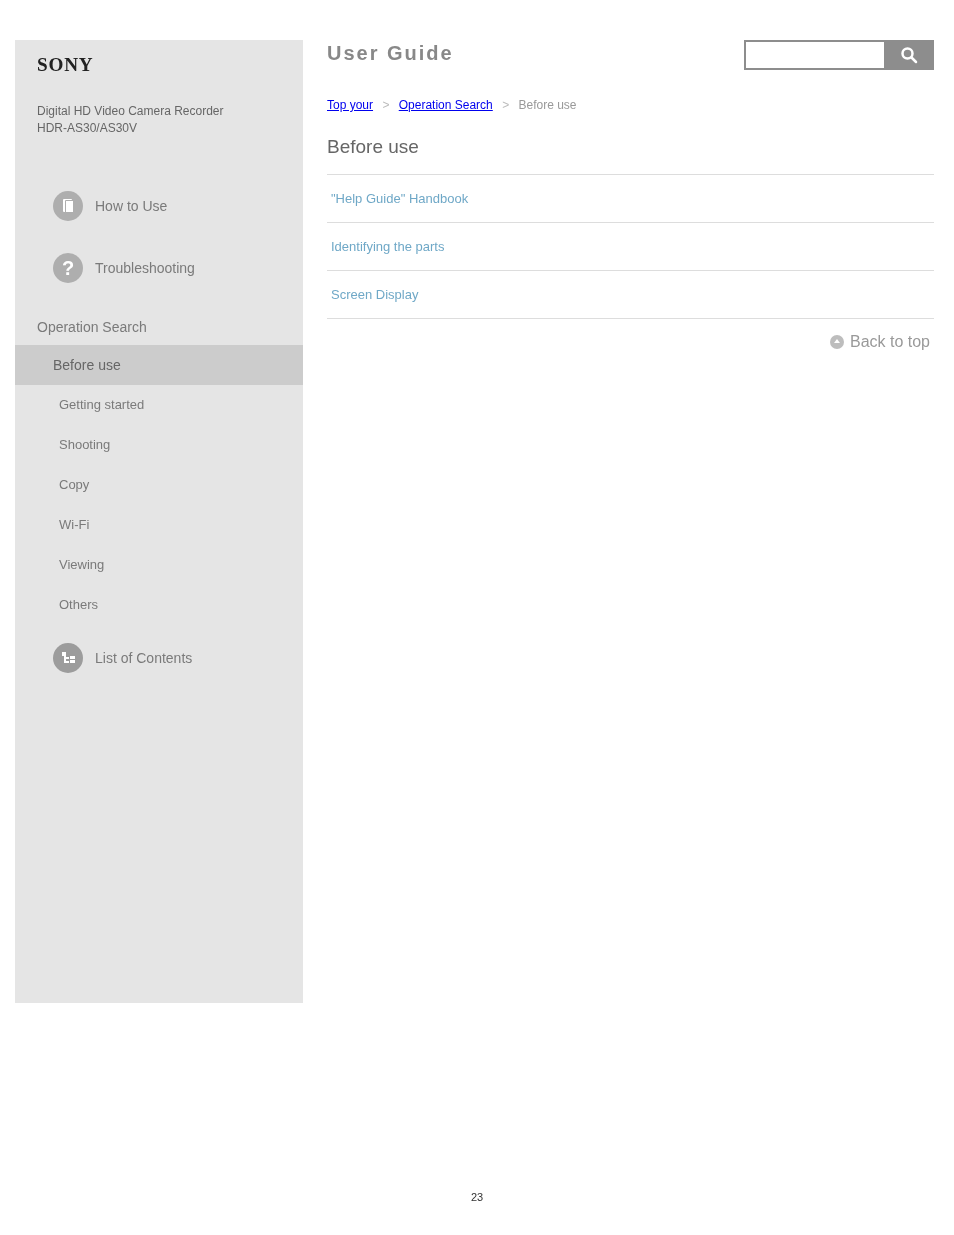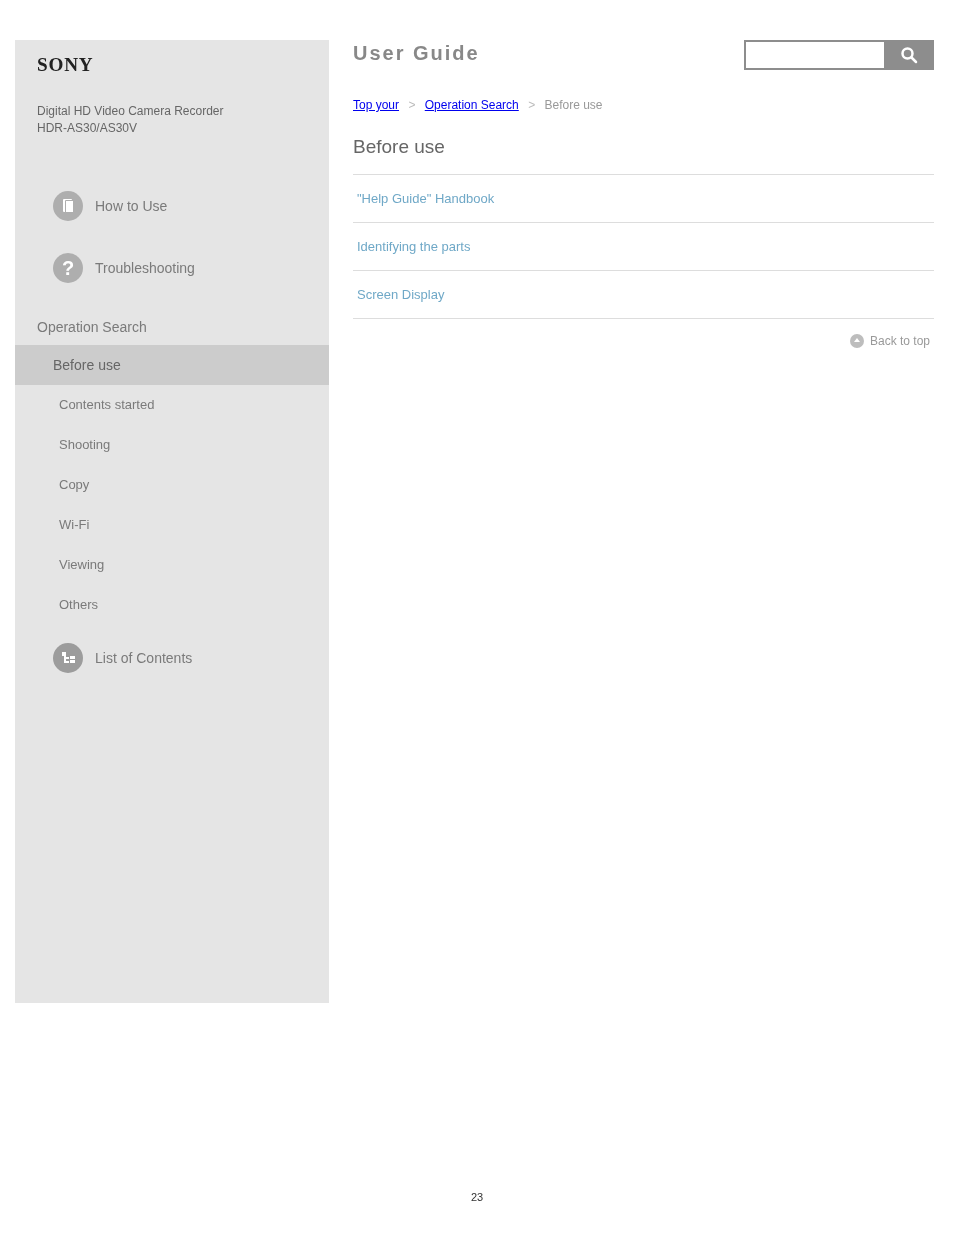--- a/index.html
+++ b/index.html
@@ -1,19 +1,19 @@
 <!DOCTYPE html>
 <html><head>
 <meta charset="utf-8">
 <style>
 *{margin:0;padding:0;box-sizing:border-box}
 body{font-family:Arial,Helvetica,sans-serif;font-size:13px;color:#666;background:#fff}
 .page{width:954px;margin:0 auto;position:relative;min-height:1235px}
 .container{display:flex;padding:40px 20px 0 15px}
-.sidebar{width:314px;background:#e5e5e5;padding:15px 0 320px 0;flex-shrink:0}
+.sidebar{width:288px;background:#e5e5e5;padding:15px 0 320px 0;flex-shrink:0}
 .logo{margin:0 0 25px 22px}
 .logo svg{width:96px;height:20px}
 .product{padding:0 22px;font-size:12px;line-height:1.4;color:#666;margin-bottom:40px}
 .product-line{display:block}
 .nav-list{list-style:none}
 .nav-item{display:flex;align-items:center;padding:10px 38px;min-height:40px}
 .nav-item.howto{padding-top:14px;padding-bottom:14px}
 .nav-item.trouble{padding-top:18px;padding-bottom:18px}
 .nav-icon{width:30px;height:30px;margin-right:12px;flex-shrink:0}
 .nav-label{font-size:14px;color:#7a7a7a}
@@ -28,21 +28,21 @@
 .search{display:flex;height:30px}
 .search input{width:140px;height:30px;border:2px solid #8d8d8d;border-right:none;padding:0 6px;font-size:13px;outline:none;background:#fff}
 .search button{width:50px;height:30px;border:none;background:#8d8d8d;cursor:pointer;display:flex;align-items:center;justify-content:center}
 .breadcrumb{font-size:12px;color:#999;margin-bottom:24px}
 .breadcrumb .sep{margin:0 6px;color:#bbb}
 .page-title{font-size:19px;color:#666;font-weight:normal;margin-bottom:16px}
 .links{border-top:1px solid #ddd}
 .link-row{border-bottom:1px solid #ddd;padding:16px 4px}
 .link-row a{color:#6fa8c7;text-decoration:none;font-size:13px}
 .totop{text-align:right;padding:14px 4px 0 0}
-.totop a{color:#999;text-decoration:none;font-size:12px;display:inline-flex;align-items:center;gap:6px}
+.totop a{color:#999;text-decoration:none;font-size:16px;display:inline-flex;align-items:center;gap:6px}
 .totop-icon{width:14px;height:14px;border-radius:50%;background:#bdbdbd;display:inline-flex;align-items:center;justify-content:center}
 .pagenum{position:absolute;bottom:32px;left:0;right:0;text-align:center;font-size:11px;color:#333}
 </style>
 </head>
 <body>
 
 <div class="page">
   <div class="container">
     <aside class="sidebar">
       <div class="logo">
@@ -75,21 +75,21 @@
           </span>
           <span class="nav-label">Troubleshooting</span>
         </li>
         <li class="nav-head">
           <span>Operation Search</span>
         </li>
         <li class="nav-item active">
           <span class="nav-label">Before use</span>
         </li>
         <li class="nav-item nav-sub">
-          <span class="nav-label">Contents started</span>
+          <span class="nav-label">Getting started</span>
         </li>
         <li class="nav-item nav-sub">
           <span class="nav-label">Shooting</span>
         </li>
         <li class="nav-item nav-sub">
           <span class="nav-label">Copy</span>
         </li>
         <li class="nav-item nav-sub">
           <span class="nav-label">Wi-Fi</span>
         </li>

